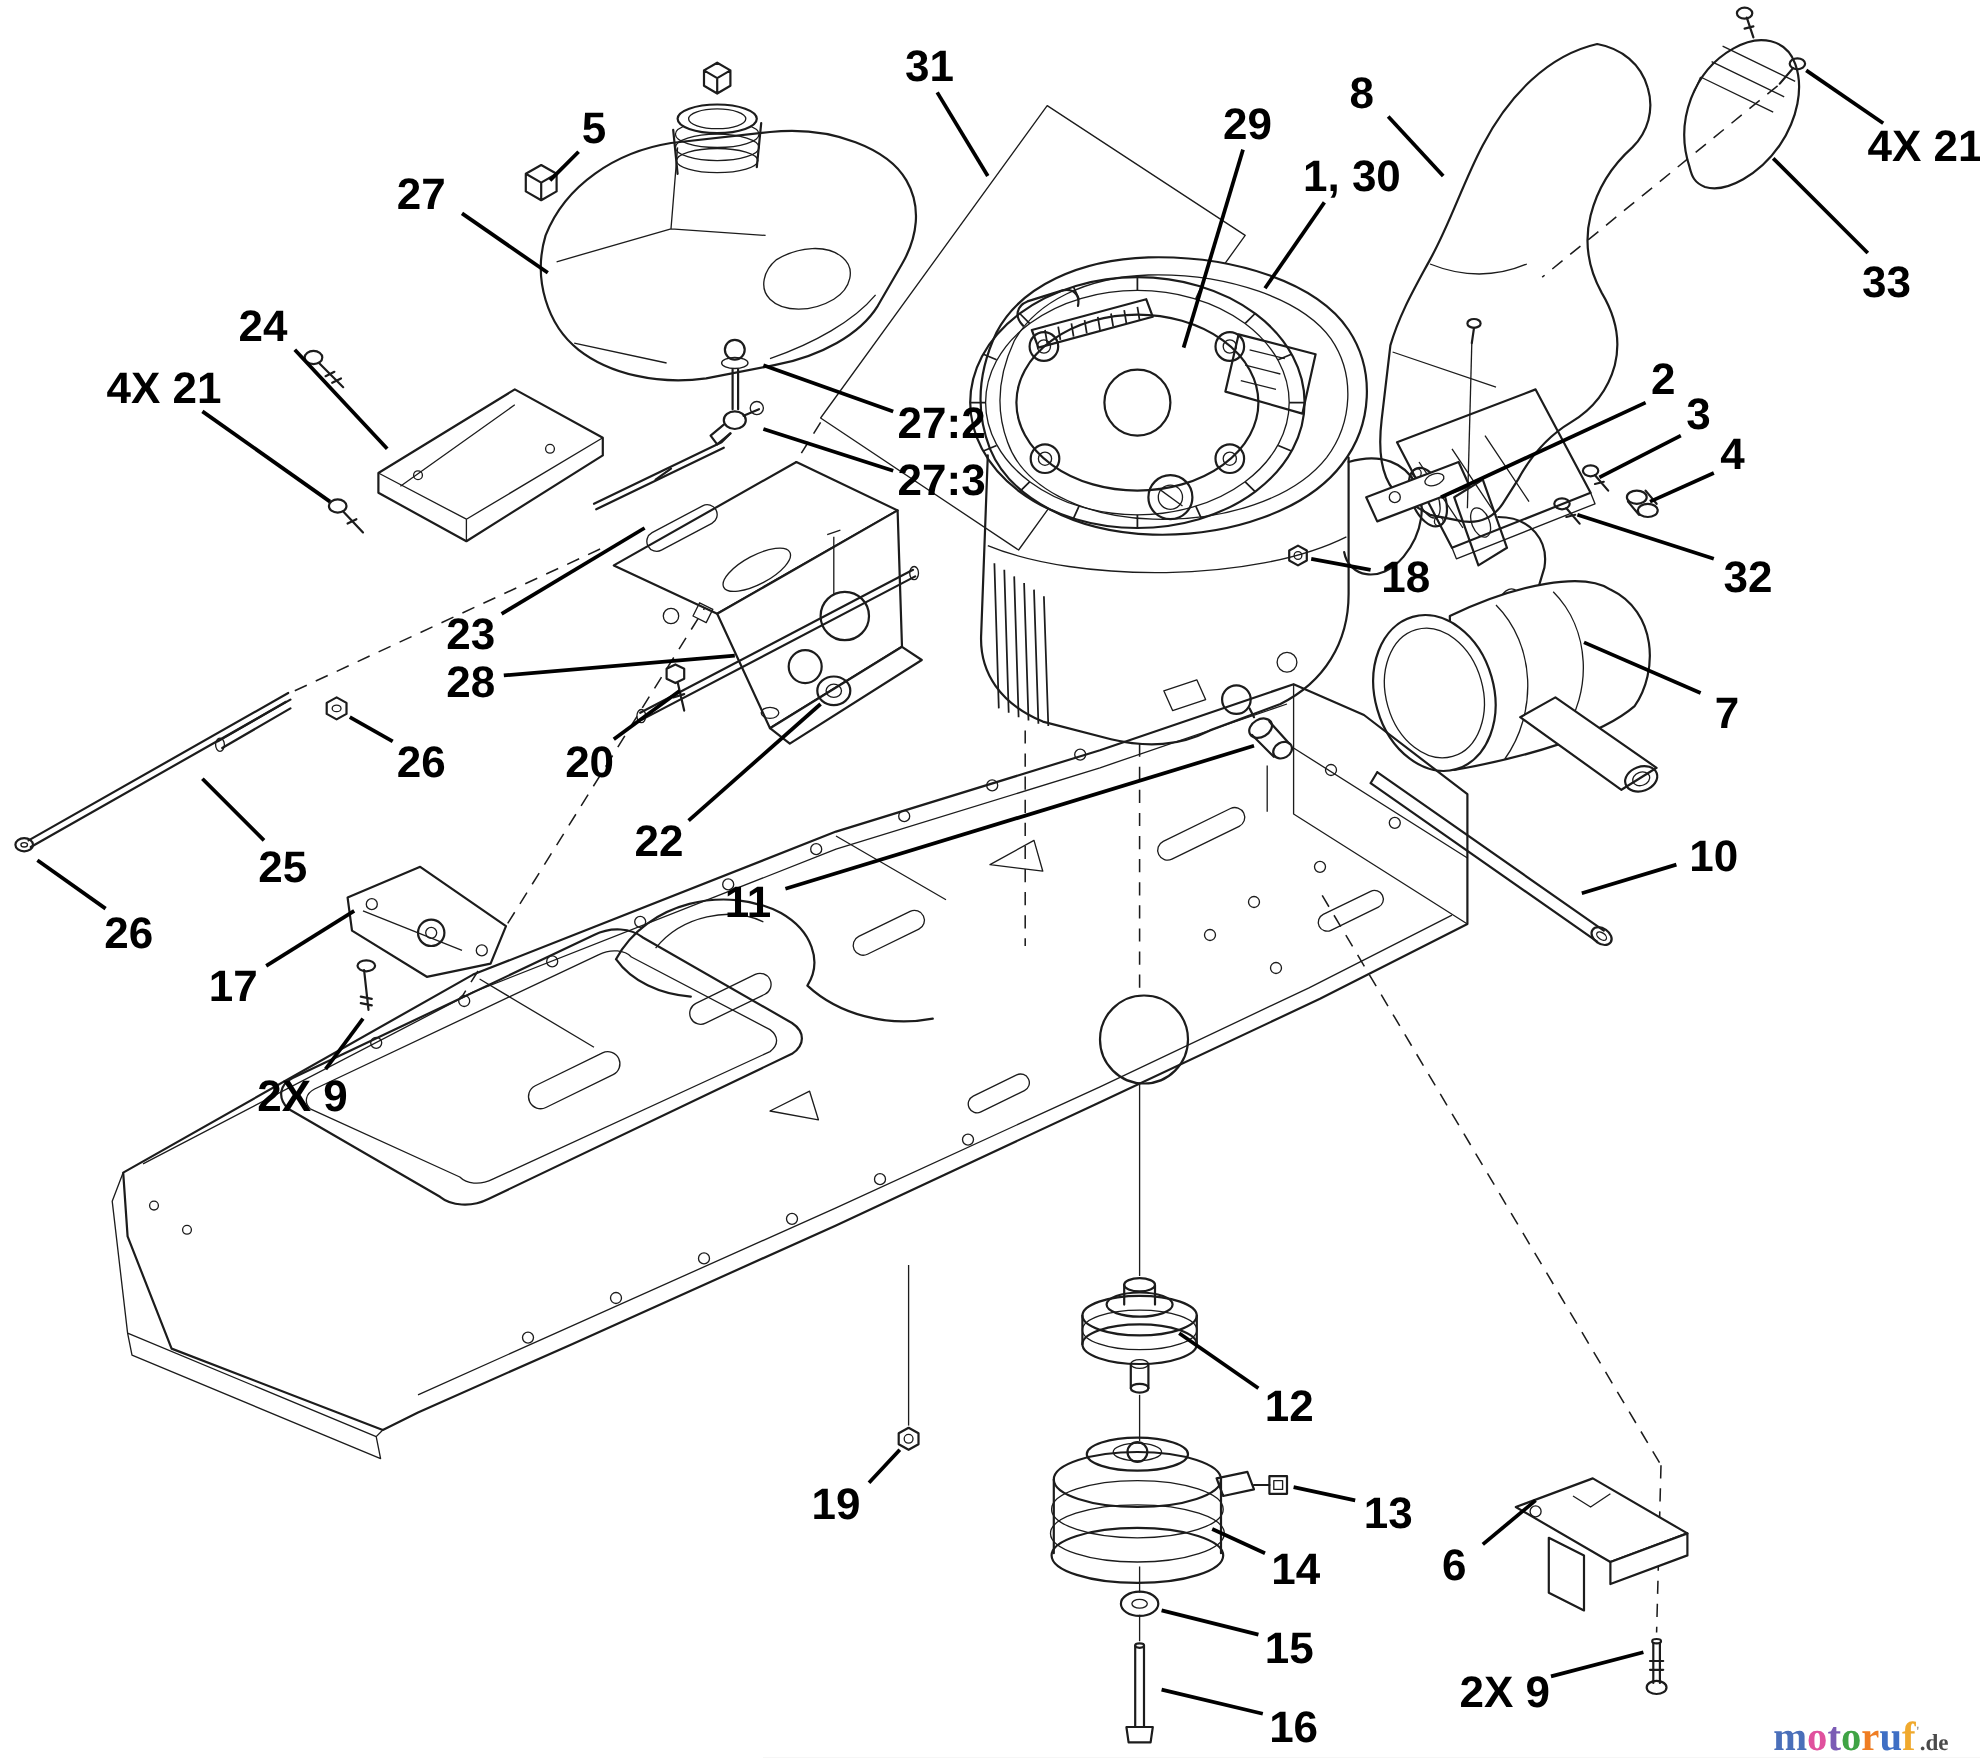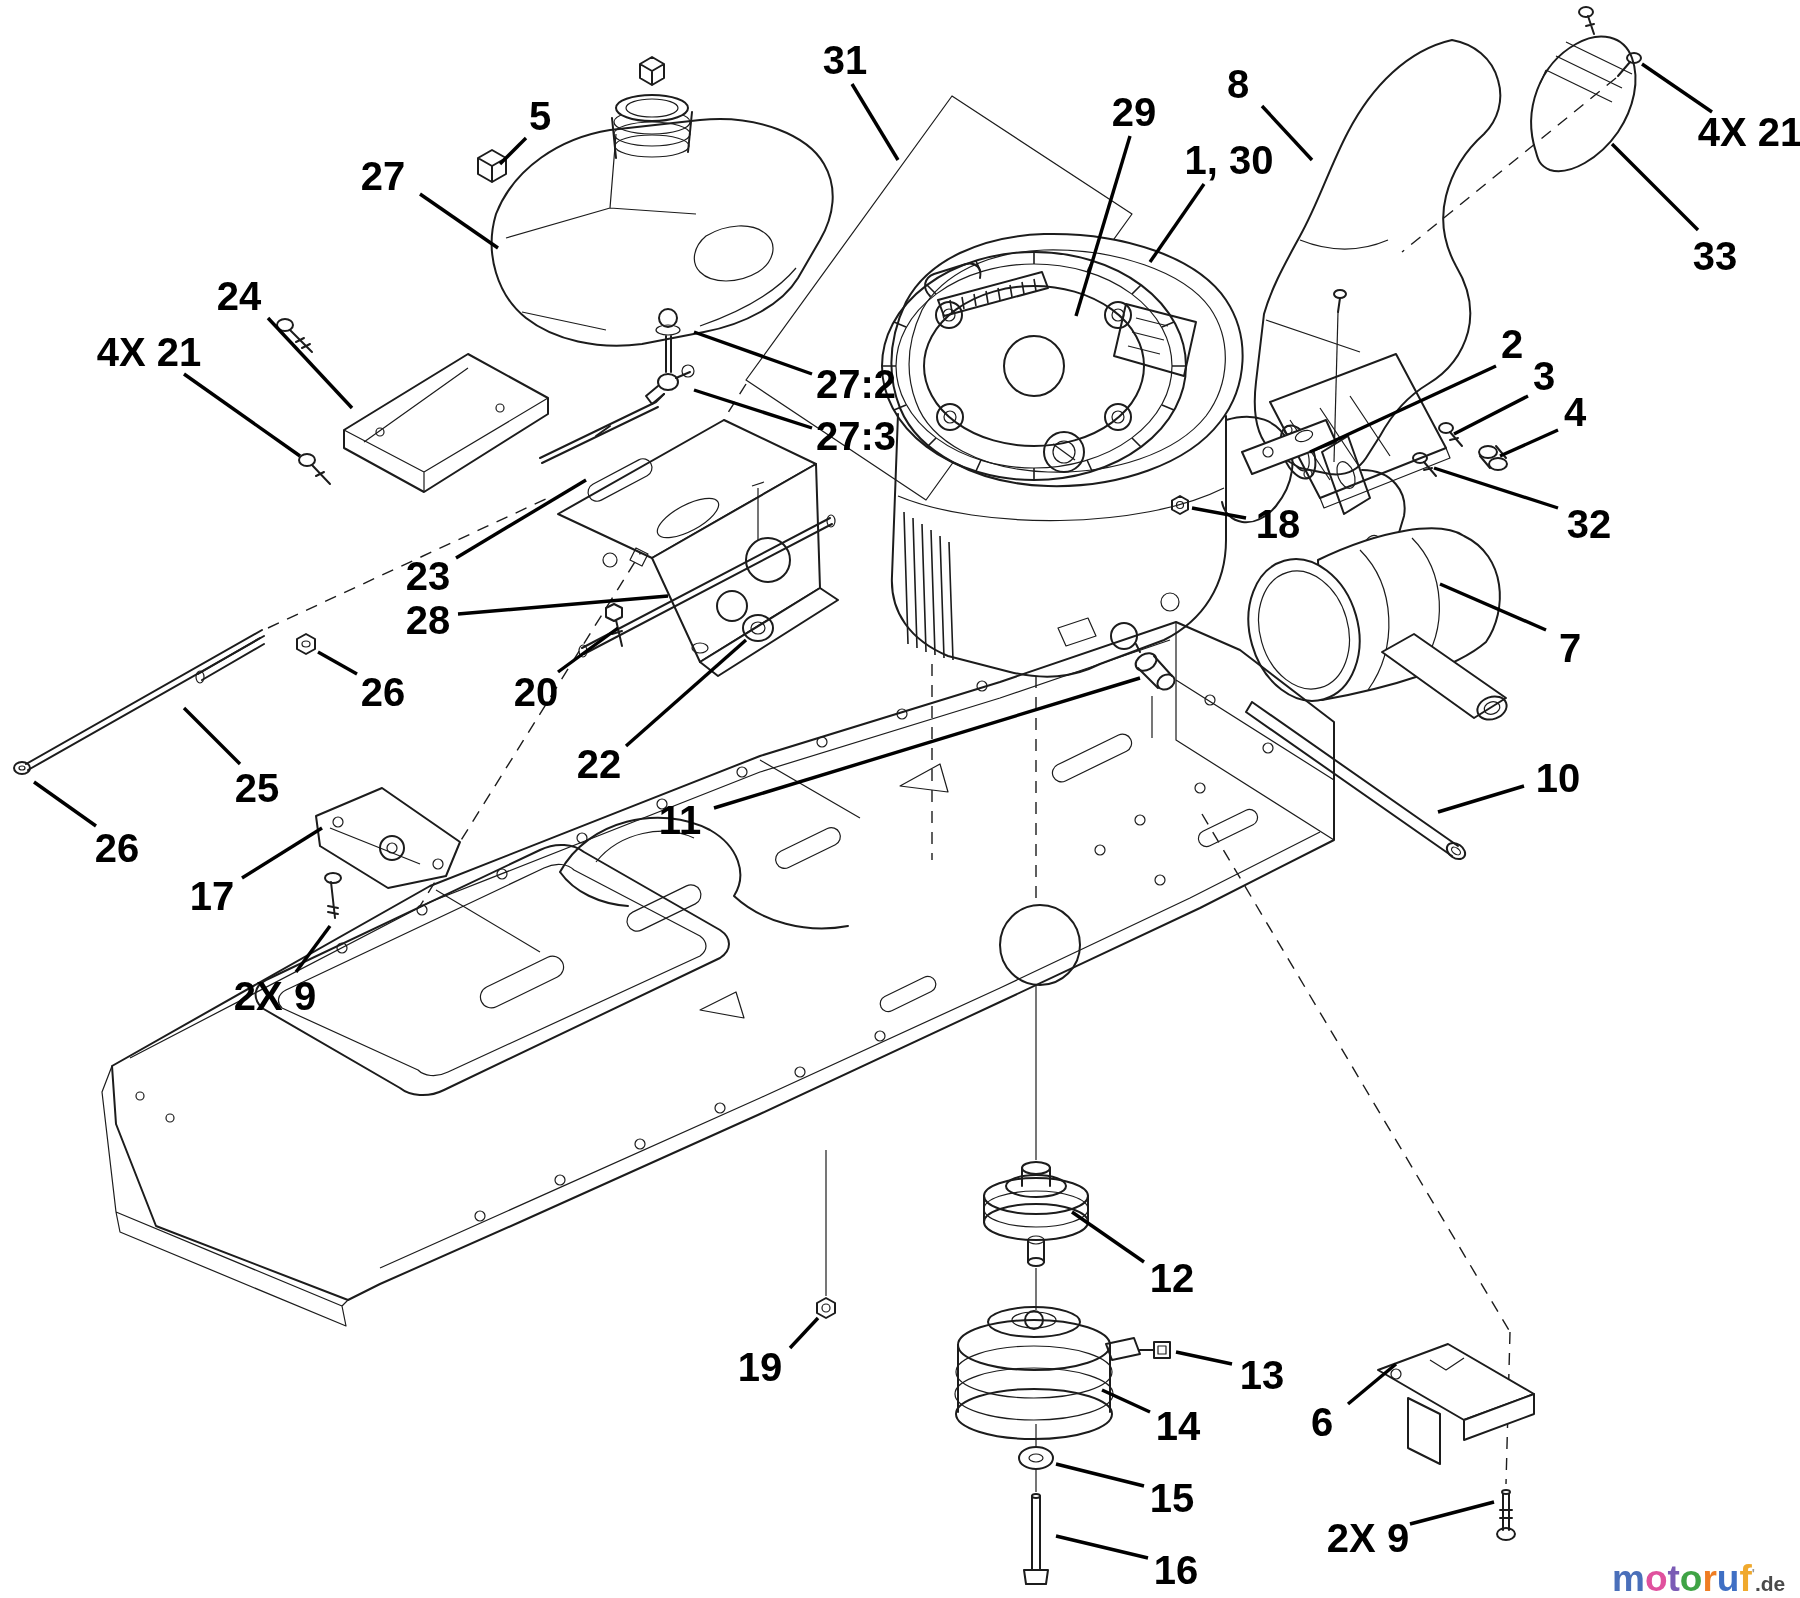--- a/index.html
+++ b/index.html
@@ -7,21 +7,21 @@
          font-family:"Liberation Sans",sans-serif;}
   svg{position:absolute;left:0;top:0;}
   .art{fill:none;stroke:#1c1c1c;stroke-width:2;stroke-linejoin:round;stroke-linecap:round;}
   .art-thin{fill:none;stroke:#1c1c1c;stroke-width:1.2;stroke-linejoin:round;}
   .art-fill{fill:#ffffff;stroke:#1c1c1c;stroke-width:2;stroke-linejoin:round;}
   .dash{fill:none;stroke:#1c1c1c;stroke-width:1.4;stroke-dasharray:12 9;}
   .hatch{fill:none;stroke:#1c1c1c;stroke-width:1.6;}
   #callout-layer text{font:700 40px "Liberation Sans",sans-serif;fill:#000;}
   #callout-layer line{stroke:#000;stroke-width:3.4;}
   #logo{position:absolute;left:1612px;top:1552px;width:185px;height:44px;
-        font-family:Liberation Sans, sans-serif;font-weight:700;font-size:37px;line-height:44px;white-space:nowrap;}
+        font-family:Liberation Serif, serif;font-weight:700;font-size:37px;line-height:44px;white-space:nowrap;}
   #logo .mark{font-size:13px;color:#999;vertical-align:super;}
   #logo .suffix{font-size:21px;color:#4a4a4a;}
 </style>
 </head>
 <body>
 
 <div id="stage">
 
 <svg id="diagram" width="1800" height="1598" viewBox="0 0 1800 1598">
 

